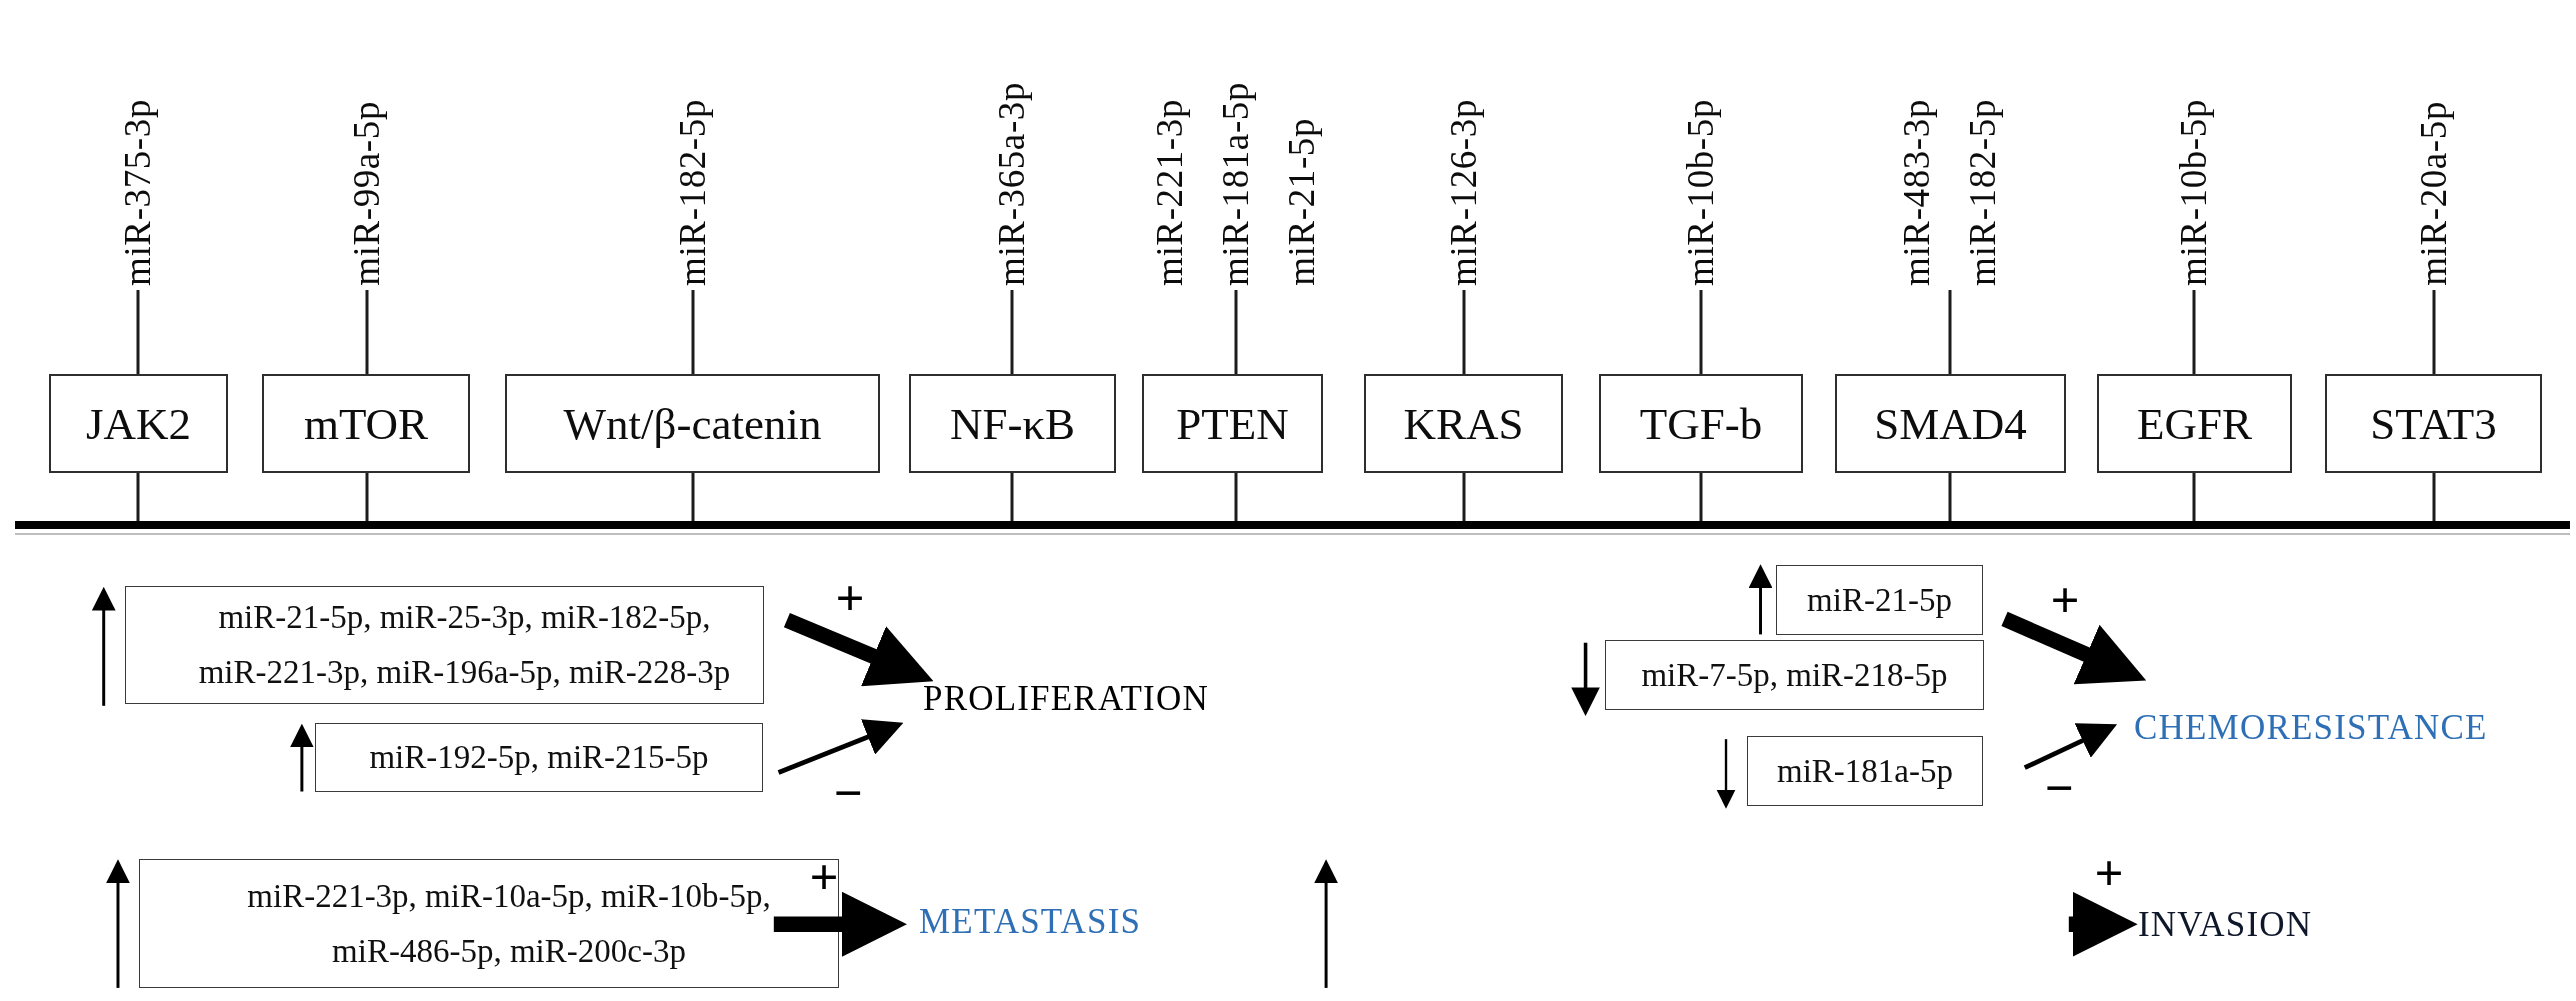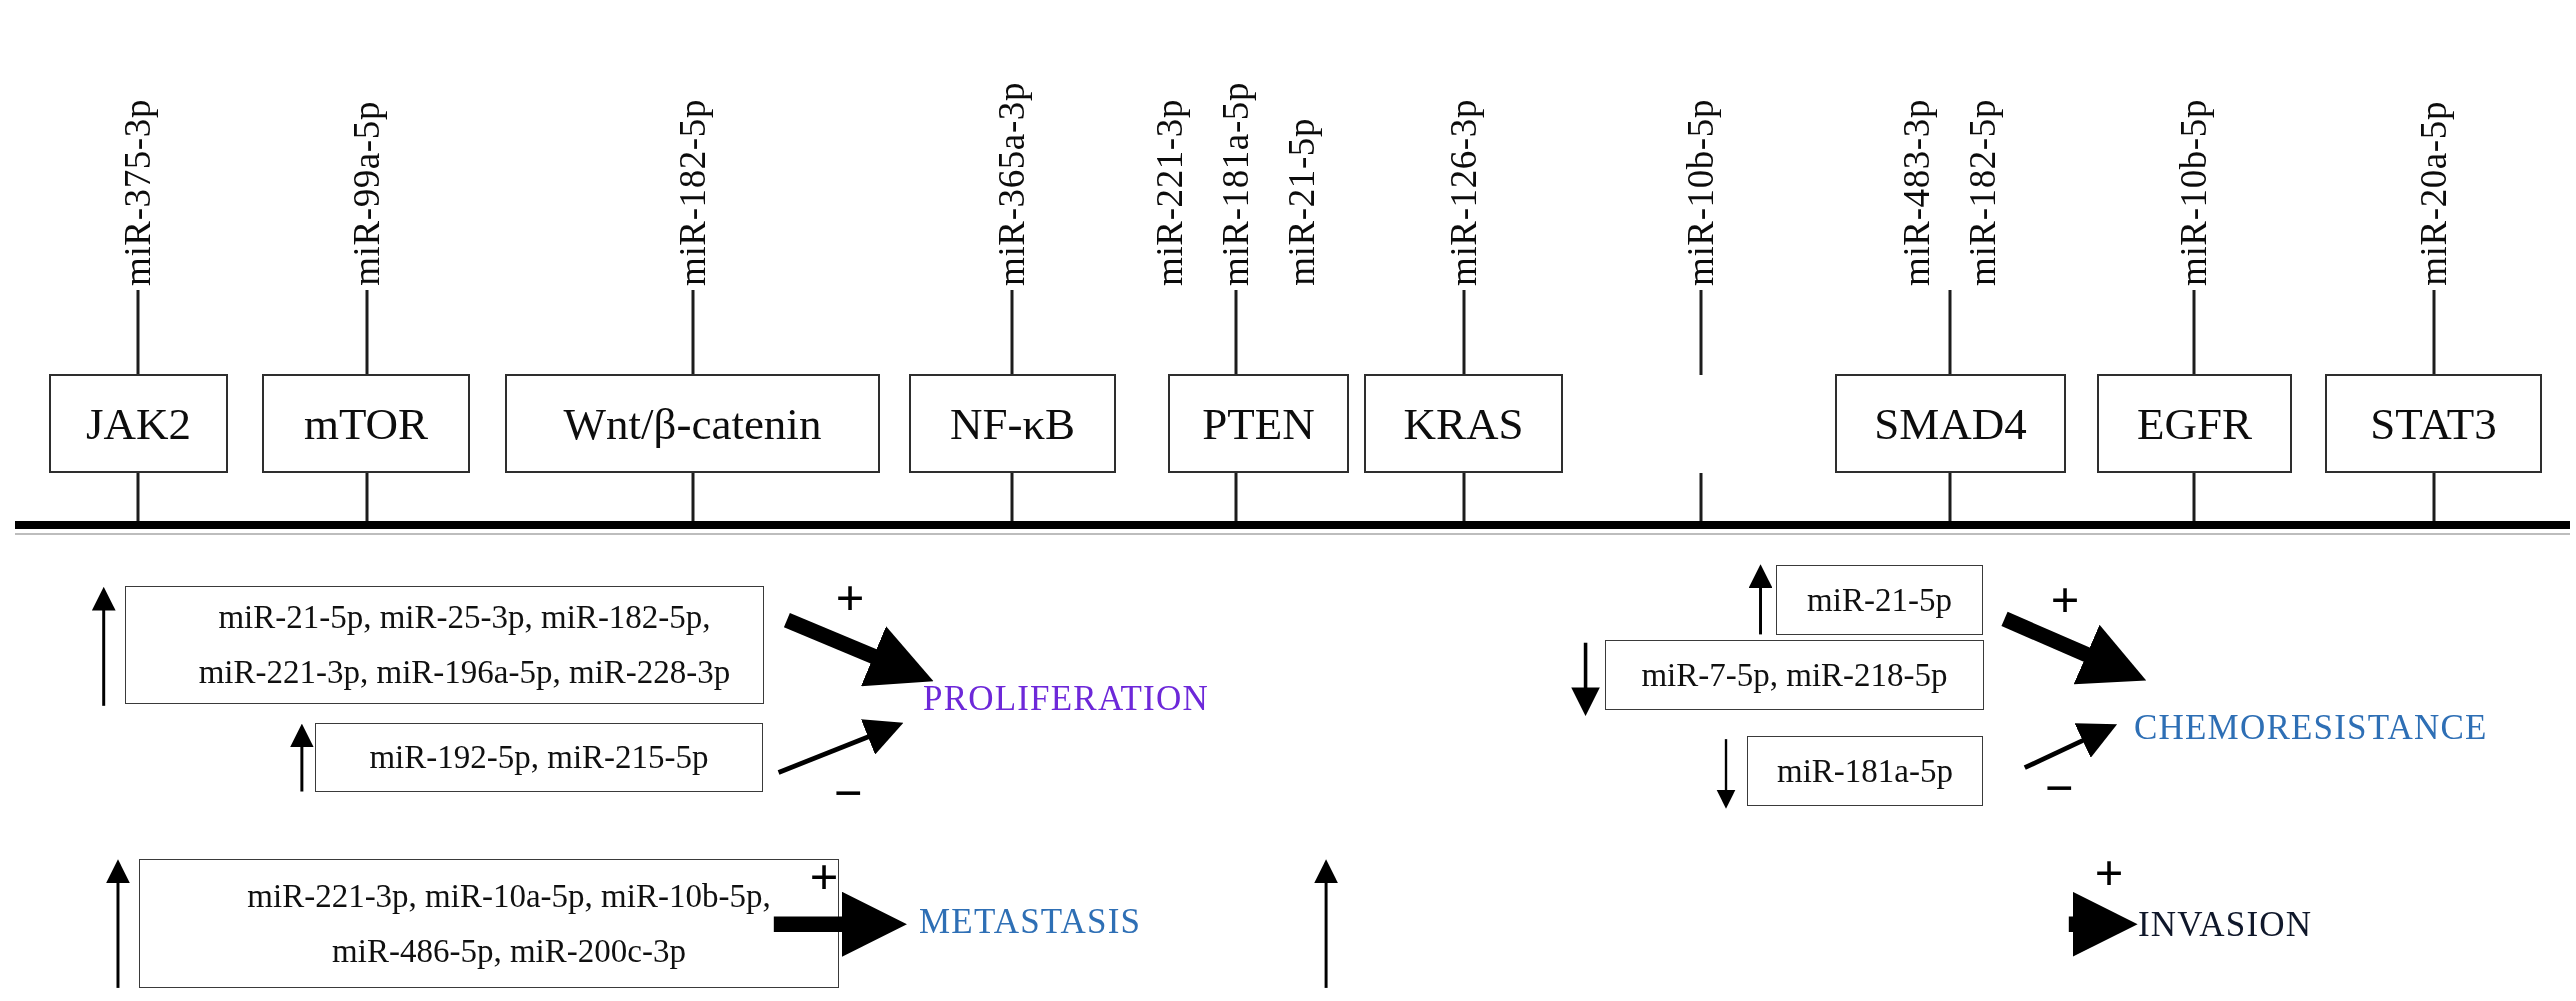--- a/index.html
+++ b/index.html
@@ -93,25 +93,28 @@
     </div>
   <div class="gbox" style="left:262px;width:208px">
       <span>mTOR</span>
     </div>
   <div class="gbox" style="left:505px;width:375px">
       <span>Wnt/β-catenin</span>
     </div>
   <div class="gbox" style="left:909px;width:207px">
       <span>NF-κB</span>
     </div>
-  <div class="gbox" style="left:1168px;width:181px">
+  <div class="gbox" style="left:1142px;width:181px">
       <span>PTEN</span>
     </div>
   <div class="gbox" style="left:1364px;width:199px">
       <span>KRAS</span>
+    </div>
+  <div class="gbox" style="left:1599px;width:204px">
+      <span>TGF-b</span>
     </div>
   <div class="gbox" style="left:1835px;width:231px">
       <span>SMAD4</span>
     </div>
   <div class="gbox" style="left:2097px;width:195px">
       <span>EGFR</span>
     </div>
   <div class="gbox" style="left:2325px;width:217px">
       <span>STAT3</span>
     </div>
@@ -121,21 +124,21 @@
 
   <div class="mbox lines" style="left:125px;top:586px;width:639px;height:118px">
     <div>miR-21-5p, miR-25-3p, miR-182-5p,</div>
     <div>miR-221-3p, miR-196a-5p, miR-228-3p</div>
   </div>
   <div class="mbox center" style="left:315px;top:723px;width:448px;height:69px">
     <div>miR-192-5p, miR-215-5p</div>
   </div>
   <div class="sign" style="left:850px;top:598px">+</div>
   <div class="sign" style="left:848px;top:793px">−</div>
-  <div class="outcome" style="left:923px;top:679px;color:#6d28d9">PROLIFERATION</div>
+  <div class="outcome" style="left:923px;top:679px;color:#000000">PROLIFERATION</div>
 
   <div class="mbox lines" style="left:139px;top:859px;width:700px;height:129px">
     <div>miR-221-3p, miR-10a-5p, miR-10b-5p,</div>
     <div>miR-486-5p, miR-200c-3p</div>
   </div>
   <div class="sign" style="left:824px;top:877px">+</div>
   <div class="outcome" style="left:919px;top:902px;color:#2e6fb5">METASTASIS</div>
 
   <div class="mbox center" style="left:1776px;top:565px;width:207px;height:70px">
     <div>miR-21-5p</div>

